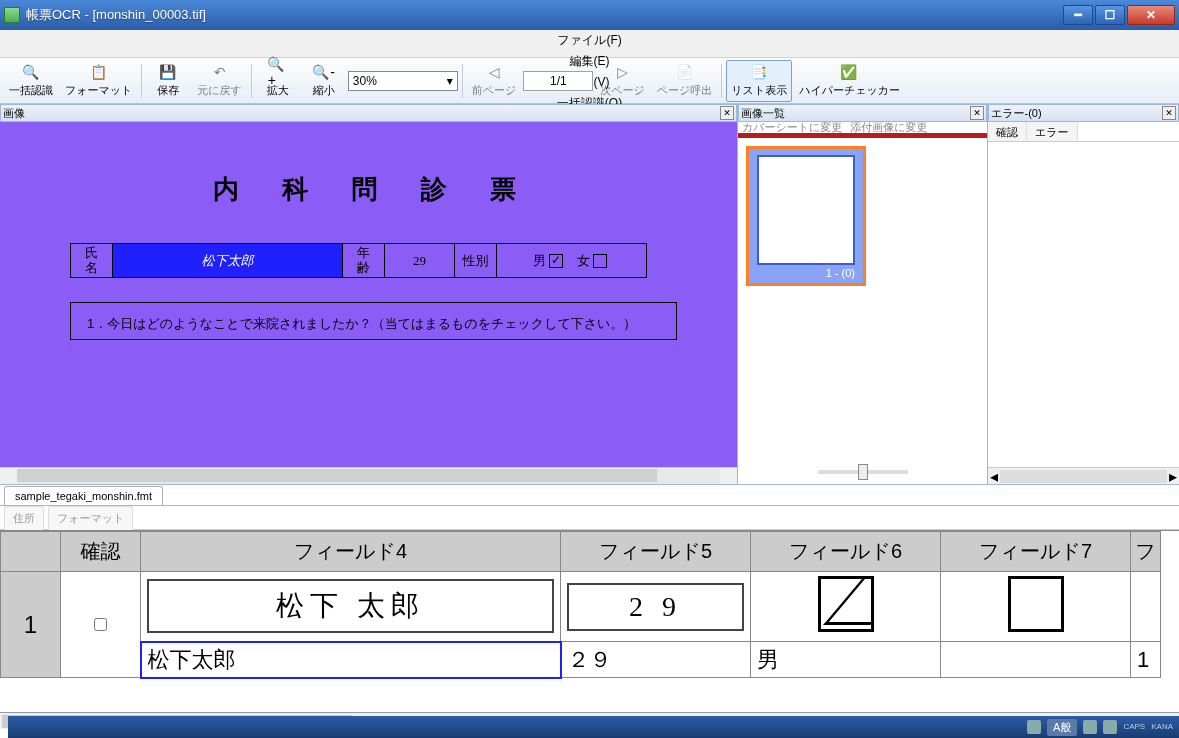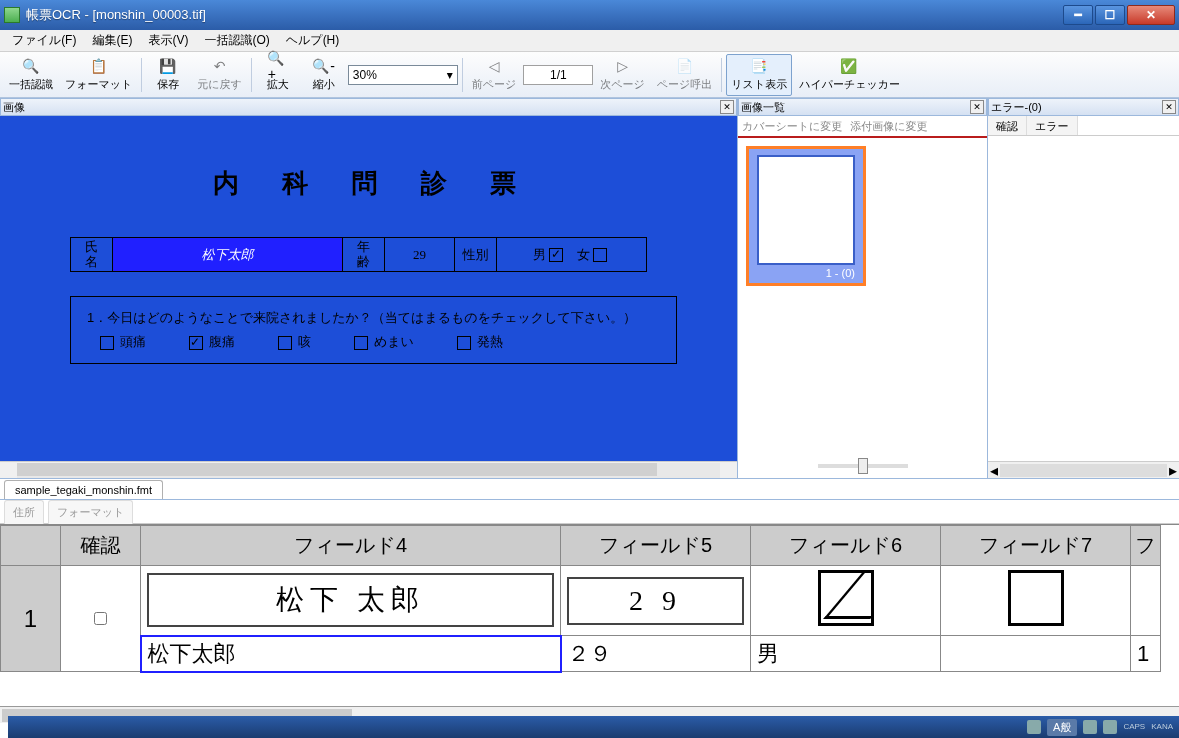--- a/index.html
+++ b/index.html
@@ -7,41 +7,41 @@
 
 
 .titlebar { height: 30px; background: linear-gradient(#4a88d8, #2b5ca8); display: flex; align-items: center; padding: 0 4px; color: #fff; }
 .titlebar .app-icon { width: 16px; height: 16px; background: linear-gradient(#8fd78f,#4caf50); border: 1px solid #2a7a2a; margin-right: 6px; }
 .titlebar .title-text { flex: 1; font-size: 13px; text-shadow: 0 1px 1px rgba(0,0,0,.4); }
 .win-btns { display: flex; gap: 2px; }
 .win-btn { width: 30px; height: 20px; background: linear-gradient(#5a95e0,#2b66b8); border: 1px solid #1d4a8c; border-radius: 2px; display:flex;align-items:center;justify-content:center;color:#fff;font-size:12px;font-weight:bold; }
 .win-btn.close { width: 48px; background: linear-gradient(#e78a7a,#c83a2a); border-color:#8c2a1d; }
 
 
-.menubar { height: 22px; background: #f0f0f0; border-bottom: 1px solid #d0d0d0; display:flex; align-items:center; padding: 0 4px; font-size:12px; }
+.menubar { height: 28px; background: #f0f0f0; border-bottom: 1px solid #d0d0d0; display:flex; align-items:center; padding: 0 4px; font-size:12px;flex-direction:column; }
 .menubar span { padding: 2px 8px; cursor:default; }
 
 
 .toolbar { height: 46px; background: linear-gradient(#fdfdfd,#e8eef7); border-bottom: 1px solid #b0c4de; display:flex; align-items:center; padding: 0 4px; gap:2px; font-size:11px; }
 .tb-btn { display:flex; flex-direction:column; align-items:center; justify-content:center; height:42px; min-width:44px; padding:0 4px; border:1px solid transparent; border-radius:2px; cursor:default; }
 .tb-btn.active { border:1px solid #7da2ce; background:#e4effc; }
 .tb-btn.disabled { opacity:.5; }
 .tb-ico { width:20px; height:18px; margin-bottom:2px; display:flex;align-items:center;justify-content:center;font-size:14px; }
 .tb-sep { width:1px; height:34px; background:#c0cde0; margin:0 2px; }
 .zoom-select { width:110px; height:20px; border:1px solid #7a8a99; background:#fff; font-size:12px; padding:1px 4px; display:flex; align-items:center; justify-content:space-between; }
 .page-box { width:70px; height:20px; border:1px solid #a0a0a0; background:#fff; display:flex;align-items:center;justify-content:center;font-size:12px; }
 
 
 .panel-hdr { height:18px; background:linear-gradient(#eef3fa,#d5e1f2); border:1px solid #9cb8dc; display:flex;align-items:center;justify-content:space-between;padding:0 2px;font-size:11px; }
 .panel-hdr .x { width:14px;height:14px;border:1px solid #888;display:flex;align-items:center;justify-content:center;font-size:9px;background:#f0f0f0; }
 
 
 .middle { display:flex; height:380px; }
 .img-pane { width:738px; display:flex;flex-direction:column; border-right:1px solid #9cb8dc;}
-.img-body { flex:1; overflow:auto; background:#1d4ed8; position:relative; }
+.img-body { flex:1; overflow:auto; background:#8b5cf6; position:relative; }
 .img-scroll-h { height:17px; background:#f0f0f0; border-top:1px solid #ccc;}
 .img-scroll-h .track { height:15px; margin:1px 17px; background:#e8e8e8;}
 .img-scroll-h .thumb { height:13px; width:640px; background:#d0d0d0;}
 
 .doc { padding: 50px 60px 0 70px; }
 .doc-title { font-size:26px; font-weight:bold; letter-spacing:18px; text-align:center; margin-bottom:36px;}
 
 
 .ft { border-collapse:collapse; }
 .ft td { border:1px solid #000; padding:0; font-size:13px; text-align:center; vertical-align:middle; height:34px; }
@@ -51,21 +51,21 @@
 .hand { font-family:"Segoe Script","Comic Sans MS",cursive; font-size:20px; }
 .ck { display:inline-block;width:14px;height:14px;border:1px solid #000;vertical-align:middle;margin:0 3px;}
 .ck.checked::after { content:"✓"; font-size:12px; position:relative; top:-3px; }
 
 .q-box { border:1px solid #000; margin-top:24px; padding:12px 16px 6px; font-size:13px; }
 .q-row { display:flex; gap:40px; padding:6px 10px; }
 .q-row .ck { margin-right:6px; }
 
 
 .thumb-pane { width:250px; display:flex;flex-direction:column; border-right:1px solid #9cb8dc;}
-.sub-tb { height:22px; border-bottom:2px solid #b91c1c; display:flex;align-items:center;font-size:11px; padding:0 4px; gap:8px; color:#888;}
+.sub-tb { height:16px; border-bottom:5px solid #b91c1c; display:flex;align-items:center;font-size:11px; padding:0 4px; gap:8px; color:#888;}
 .thumb-body { flex:1; background:#fff; padding:8px; }
 .thumb-card { width:120px; border:3px solid #ff7f27; padding:6px 8px 4px; background:#8aa3f4; }
 .thumb-doc { background:#fff; border:2px solid #3a5fc8; height:110px; }
 .thumb-num { color:#fff; text-align:right; font-size:11px; padding-top:2px; }
 .thumb-slider { height:24px; display:flex;align-items:center;justify-content:center; }
 .thumb-slider .track { width:90px;height:4px;background:#ddd;position:relative;}
 .thumb-slider .knob { width:10px;height:16px;background:#eee;border:1px solid #888;position:absolute;top:-6px;left:40px;}
 
 
 .err-pane { flex:1; display:flex;flex-direction:column; }
@@ -204,27 +204,20 @@
             <td style="width:150px">
               <span>男</span><span class="ck checked"></span>&nbsp;&nbsp;
               <span>女</span><span class="ck"></span>
             </td>
           </tr>
         </tbody>
           </table>
 
         <div class="q-box">
           <div>1．今日はどのようなことで来院されましたか？（当てはまるものをチェックして下さい。）</div>
-          <div class="q-row">
-            <span><span class="ck"></span><span>頭痛</span></span>
-            <span><span class="ck checked"></span><span>腹痛</span></span>
-            <span><span class="ck"></span><span>咳</span></span>
-            <span><span class="ck"></span><span>めまい</span></span>
-            <span><span class="ck"></span><span>発熱</span></span>
-          </div>
         </div>
       </div>
     </div>
     <div class="img-scroll-h">
         <div class="track">
           <div class="thumb"></div>
         </div>
       </div>
   </div>
 

